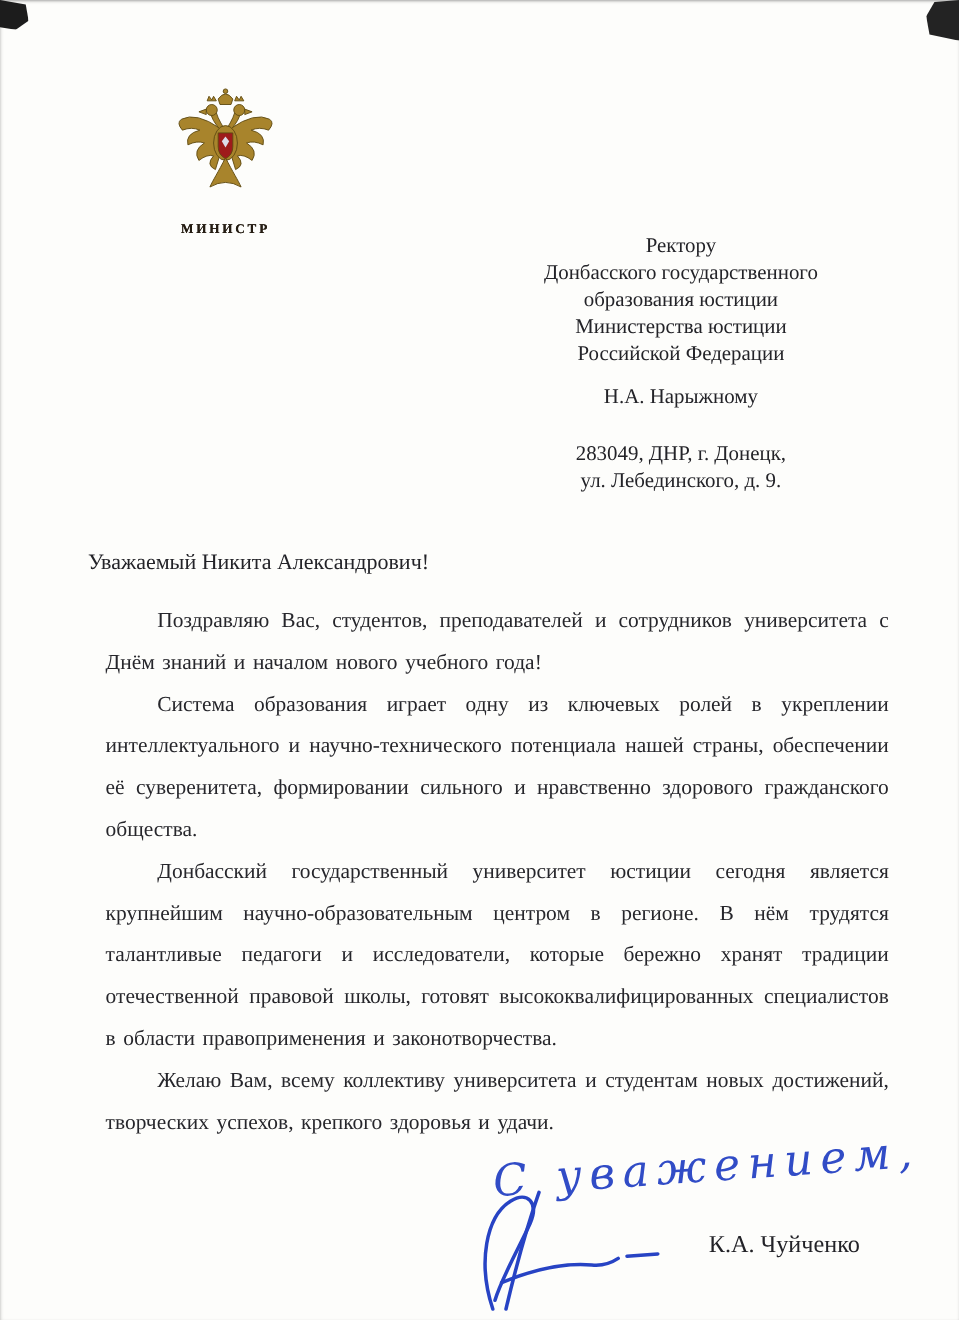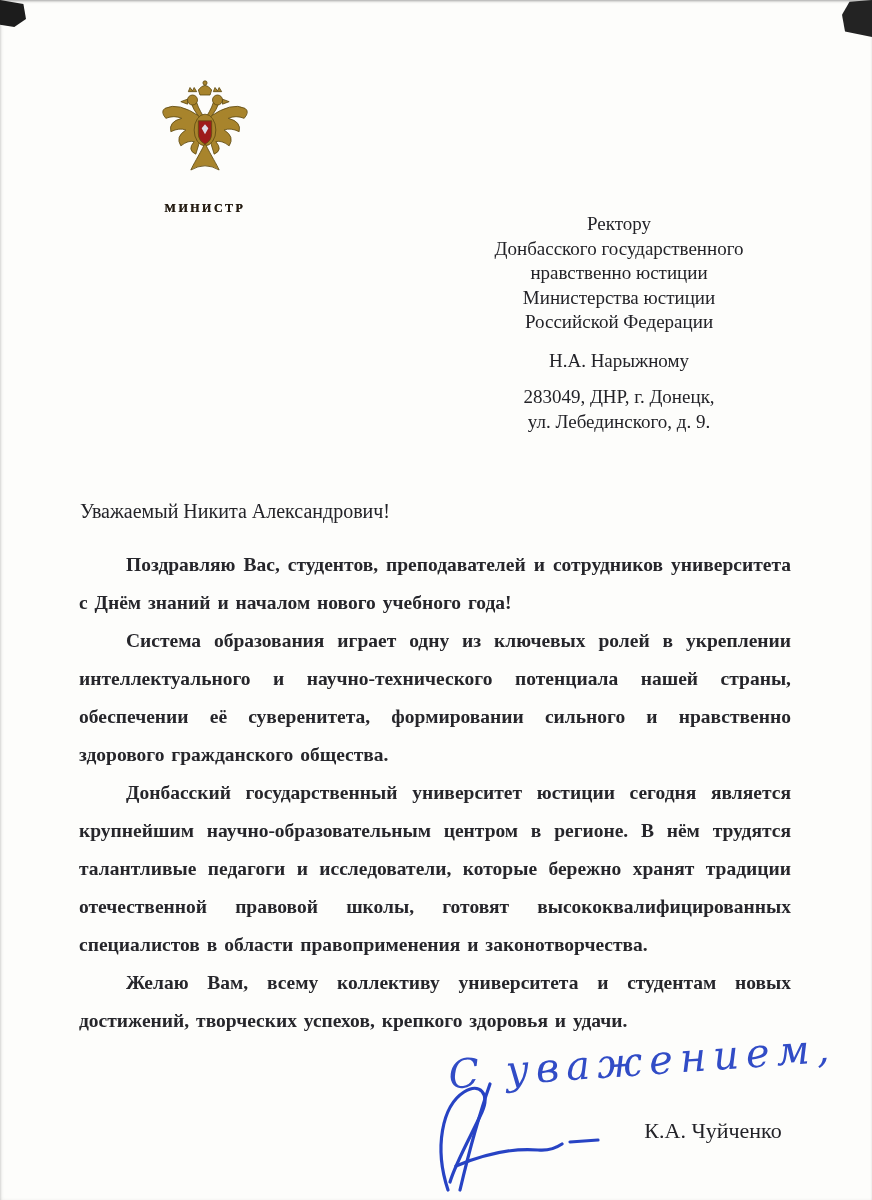--- a/index.html
+++ b/index.html
@@ -40,30 +40,30 @@
     color:#241c12;
     text-shadow: 0 0 0.4px #241c12;
   }
 
   
   .recipient {
     position:absolute; left:438px; top:212px; width:362px;
     text-align:center; font-size:19px; line-height:24.5px; color:#232328;
   }
   .recipient-name { margin-top:14px; }
-  .recipient-address { margin-top:12px; }
+  .recipient-address { margin-top:28px; }
 
   
   .salutation {
     position:absolute; left:80px; top:500px; width:712px;
     text-align:left; font-size:20px; color:#232328;
   }
 
   
-  .body-text { position:absolute; left:79px; top:546px; width:712px;font-weight:bold; }
+  .body-text { position:absolute; left:96px; top:546px; width:712px; }
   .body-text p {
     margin:0;
     text-indent:47px;
     font-size:19.5px;
     line-height:38px;
     text-align:justify;
     word-spacing:2px;
     color:#26262b;
   }
 
@@ -126,21 +126,21 @@
         <path d="M52,49 h16 v15 q0,9 -8,13 q-8,-4 -8,-13 z" fill="#9e1b1b" stroke="#5f4a12" stroke-width="1"></path>
         <path d="M56,58 l4,-5 4,5 -4,7 z" fill="#dcdce8"></path>
       </svg>
     </div>
     <div class="org-title">МИНИСТР</div>
   </div>
 
   <div class="recipient">
     <div>Ректору</div>
     <div>Донбасского государственного</div>
-    <div>нравственно юстиции</div>
+    <div>образования юстиции</div>
     <div>Министерства юстиции</div>
     <div>Российской Федерации</div>
     <div class="recipient-name">Н.А. Нарыжному</div>
     <div class="recipient-address">
       <div>283049, ДНР, г. Донецк,</div>
       <div>ул. Лебединского, д. 9.</div>
     </div>
   </div>
 
   <div class="salutation">Уважаемый Никита Александрович!</div>

